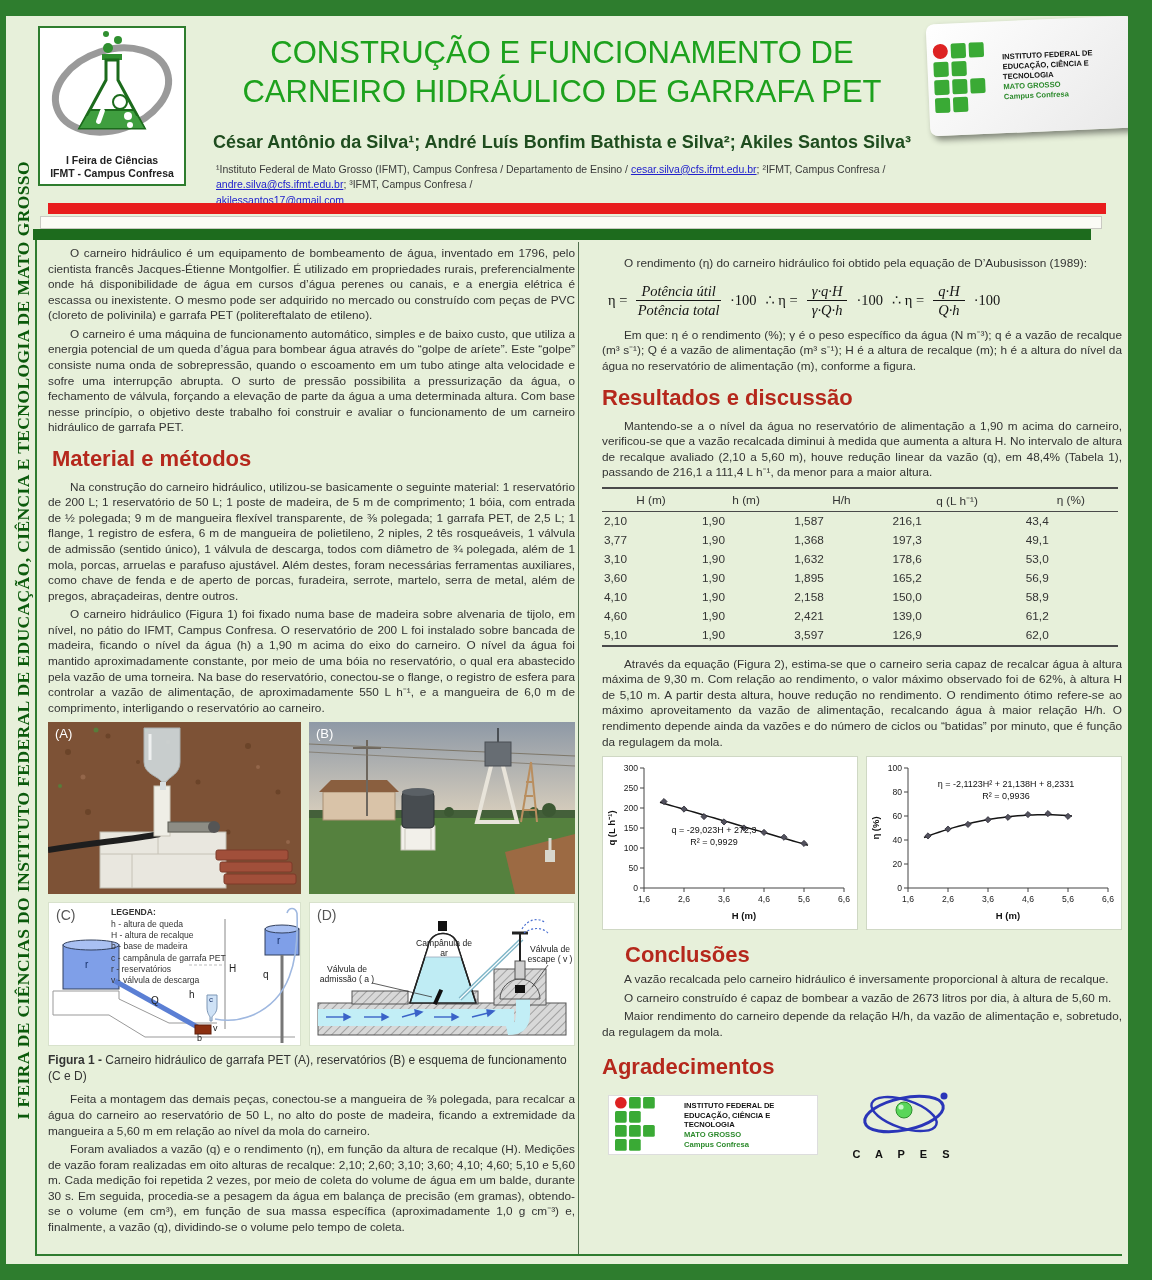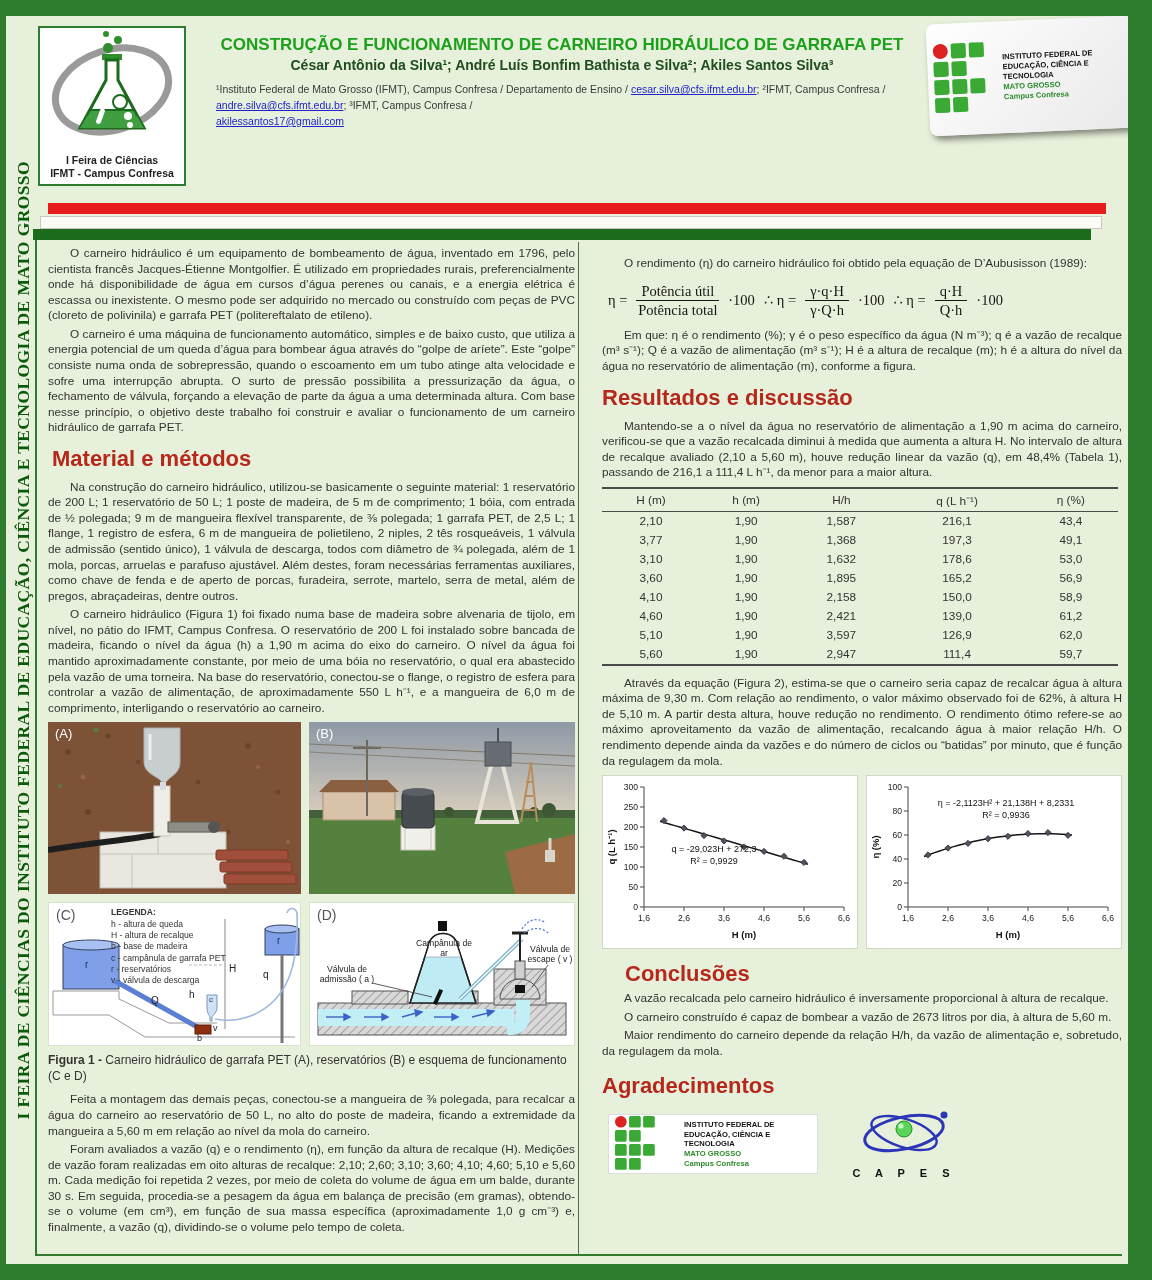--- a/index.html
+++ b/index.html
@@ -5,22 +5,22 @@
   html,body{margin:0;padding:0;}
   body{width:1152px;height:1280px;position:relative;font-family:"Liberation Sans",sans-serif;background:#2e7d2e;}
   .canvas{position:absolute;inset:16px 24px 16px 6px;background:#e7f0da;overflow:hidden;}
   
   .sidebar-vertical{position:absolute;left:0;top:0;bottom:0;width:34px;display:flex;align-items:center;justify-content:center;}
   .sidebar-vertical span{writing-mode:vertical-rl;transform:rotate(180deg);font-family:"Liberation Serif",serif;font-weight:bold;font-size:17.5px;color:#0b5a0b;letter-spacing:0.4px;white-space:nowrap;}
   
   .fair-logo{position:absolute;left:32px;top:10px;width:148px;height:160px;background:#fff;border:2px solid #2e7d2e;box-sizing:border-box;text-align:center;}
   .fair-logo .txt{position:absolute;bottom:4px;left:0;right:0;font-size:10.5px;font-weight:bold;color:#222;line-height:1.25;}
   .title-block{position:absolute;left:194px;top:18px;width:724px;text-align:center;}
-  .poster-title{font-size:17px;font-weight:bold;color:#1da11d;line-height:1.25;margin:0 auto;max-width:700px;}
-  .authors{margin-top:2px;font-size:14px;font-weight:bold;color:#1f4d1f;}
+  .poster-title{font-size:31px;font-weight:normal;color:#1da11d;line-height:1.25;margin:0 auto;max-width:700px;}
+  .authors{margin-top:20px;font-size:18px;font-weight:bold;color:#1f4d1f;}
   .affiliation{margin-top:9px;font-size:10.5px;color:#3a3a3a;text-align:left;padding-left:16px;line-height:1.5;}
   .affiliation a{color:#2222cc;text-decoration:underline;}
   .ifmt-card{position:absolute;left:922px;top:4px;width:206px;height:112px;background:linear-gradient(135deg,#ffffff,#e9e9e9);border-radius:8px;box-shadow:3px 4px 6px rgba(0,0,0,.45);transform:rotate(-2.5deg);display:flex;align-items:center;padding:6px;box-sizing:border-box;}
   .ifmt-text{font-size:7.6px;font-weight:bold;color:#111;line-height:1.3;}
   .ifmt-text .grn{color:#2e8b2e;}
   .sq-grid{width:64px;flex:0 0 64px;margin-right:5px;}
   .sq-row{display:flex;gap:3px;margin-bottom:3px;}
   .sq{width:15px;height:15px;background:#3aaa35;border-radius:2px;}
   .sq.empty{background:transparent;}
   .sq.red{background:#dd2222;border-radius:50%;}
@@ -45,26 +45,26 @@
   .panel.schem{background:#fff;border:1px solid #d8e2cc;box-sizing:border-box;}
   .panel.schem .plabel{color:#555;}
   .legend-block{position:absolute;left:62px;top:4px;font-size:8.6px;color:#333;line-height:1.32;}
   .legend-block .lt{font-weight:bold;}
   .slabel{position:absolute;font-size:10px;color:#222;}
   .dlabel{position:absolute;font-size:8.6px;color:#222;text-align:center;line-height:1.15;}
   .caption{font-size:12px;color:#333;margin-top:7px;line-height:1.3;}
   .caption b{font-weight:bold;}
   
   .equation{display:flex;align-items:center;gap:9px;font-family:"Liberation Serif",serif;font-size:14.5px;color:#151515;margin:10px 0 9px 6px;}
-  .frac{display:inline-flex;flex-direction:column;text-align:center;line-height:1.25;}
+  .frac{display:inline-flex;flex-direction:column;text-align:center;line-height:1.25;font-style:italic;}
   .frac .num{padding:0 5px;border-bottom:1.4px solid #151515;}
   
   table.t1{border-collapse:collapse;width:516px;margin:6px 0 4px 0;font-size:11.8px;color:#333;}
   table.t1 th{font-weight:normal;border-top:2px solid #4a4a4a;border-bottom:1px solid #4a4a4a;padding:3px 2px;}
-  table.t1 td{text-align:center;padding:2.5px 2px;}
+  table.t1 td{text-align:left;padding:2.5px 2px;}
   table.t1 tr:last-child td{border-bottom:2px solid #4a4a4a;}
   
   .charts-row{display:flex;gap:8px;margin-top:6px;}
   .chart-box{background:#fff;border:1px solid #cfd8c4;padding:3px;}
   
   
   .ack-row{display:flex;align-items:center;gap:34px;margin:10px 0 0 6px;}
   .ifmt-foot{background:#fff;border:1px solid #ddd;width:210px;height:60px;display:flex;align-items:center;padding:4px 6px;box-sizing:border-box;}
   .capes{display:flex;flex-direction:column;align-items:center;}
   .capes-label{font-size:11px;font-weight:bold;letter-spacing:6px;color:#111;margin-top:10px;}
@@ -449,27 +449,20 @@
             <td>139,0</td>
             <td>61,2</td>
           </tr>
           <tr>
             <td>5,10</td>
             <td>1,90</td>
             <td>3,597</td>
             <td>126,9</td>
             <td>62,0</td>
           </tr>
-          <tr>
-            <td>5,60</td>
-            <td>1,90</td>
-            <td>2,947</td>
-            <td>111,4</td>
-            <td>59,7</td>
-          </tr>
         </tbody>
     </table>
 
     <p class="body" style="margin-top:10px;">Através da equação (Figura 2), estima-se que o carneiro seria capaz de recalcar água à altura máxima de 9,30 m. Com relação ao rendimento, o valor máximo observado foi de 62%, à altura H de 5,10 m. A partir desta altura, houve redução no rendimento. O rendimento ótimo refere-se ao máximo aproveitamento da vazão de alimentação, recalcando água à maior relação H/h. O rendimento depende ainda da vazões e do número de ciclos ou “batidas” por minuto, que é função da regulagem da mola.</p>
 
     <div class="charts-row">
       <div class="chart-box">
         <svg id="chart-q" width="248" height="162">
             <rect x="0" y="0" width="248" height="162" fill="#ffffff"></rect>
             <line x1="38" y1="8" x2="38" y2="128" stroke="#444" stroke-width="1"></line>

